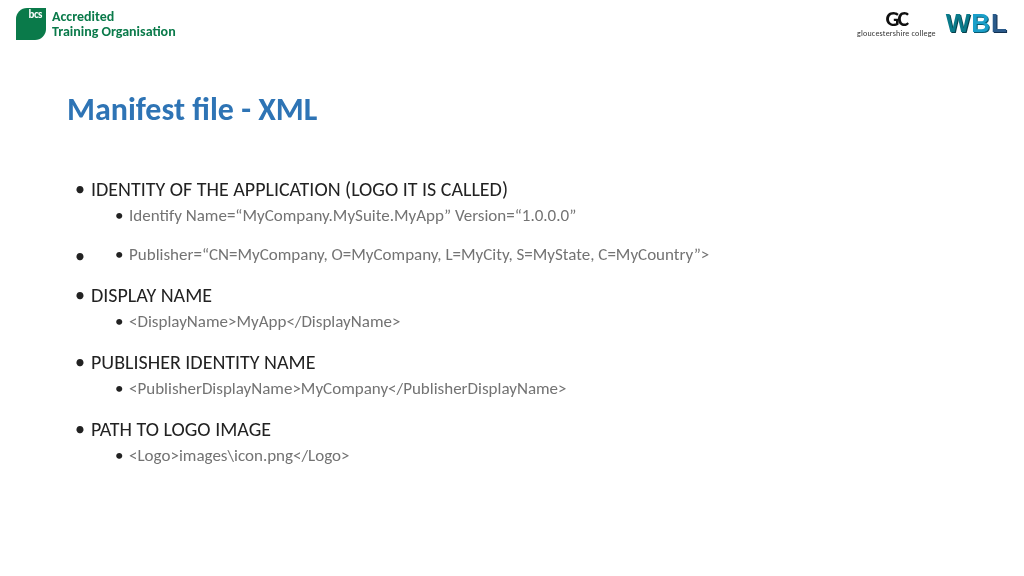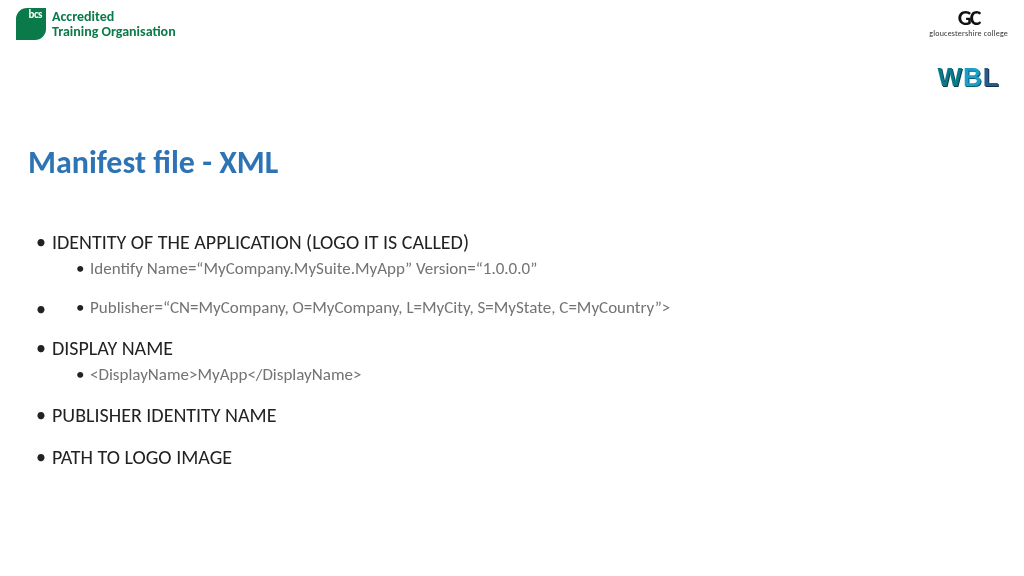--- a/index.html
+++ b/index.html
@@ -41,22 +41,21 @@
   }
   .bcs-text {
     font-size: 14px;
     line-height: 1.1;
     color: #0a7a4a;
     font-weight: 600;
   }
   .right-logos {
     display: flex;
     align-items: center;
-    gap: 24px;
-    flex-direction: column;
+    gap: 10px;
   }
   .gc-block { text-align: center; }
   .gc-logo {
     font-size: 22px;
     font-weight: 900;
     color: #101010;
     letter-spacing: -2px;
     line-height: 0.9;
   }
   .gc-sub {
@@ -68,20 +67,21 @@
     font-size: 26px;
     font-weight: 900;
     letter-spacing: 1px;
     font-family: Arial Black, Arial, sans-serif;
   }
   .wbl-logo .w { color: #0a7a8a; text-shadow: 1px 1px 0 #083f4a; }
   .wbl-logo .b { color: #1a9fc9; text-shadow: 1px 1px 0 #0a5a70; }
   .wbl-logo .l { color: #2a5a8a; text-shadow: 1px 1px 0 #123050; }
   .content {
     padding: 50px 28px 0 28px;
+    margin-left: 39px;
   }
   .title {
     color: #2e74b5;
     font-size: 32px;
     font-weight: 700;
     margin-bottom: 48px;
   }
   ul.main {
     list-style: none;
     padding-left: 8px;
@@ -161,18 +161,24 @@
         </ul>
       </li>
       <li class="tight">
         <div>DISPLAY NAME</div>
         <ul class="sub">
           <li>&lt;DisplayName&gt;MyApp&lt;/DisplayName&gt;</li>
         </ul>
       </li>
       <li class="tight">
         <div>PUBLISHER IDENTITY NAME</div>
+        <ul class="sub">
+          <li>&lt;PublisherDisplayName&gt;MyCompany&lt;/PublisherDisplayName&gt;</li>
+        </ul>
       </li>
       <li class="tight">
         <div>PATH TO LOGO IMAGE</div>
+        <ul class="sub">
+          <li>&lt;Logo&gt;images\icon.png&lt;/Logo&gt;</li>
+        </ul>
       </li>
     </ul>
 </div>
 
 </body></html>

